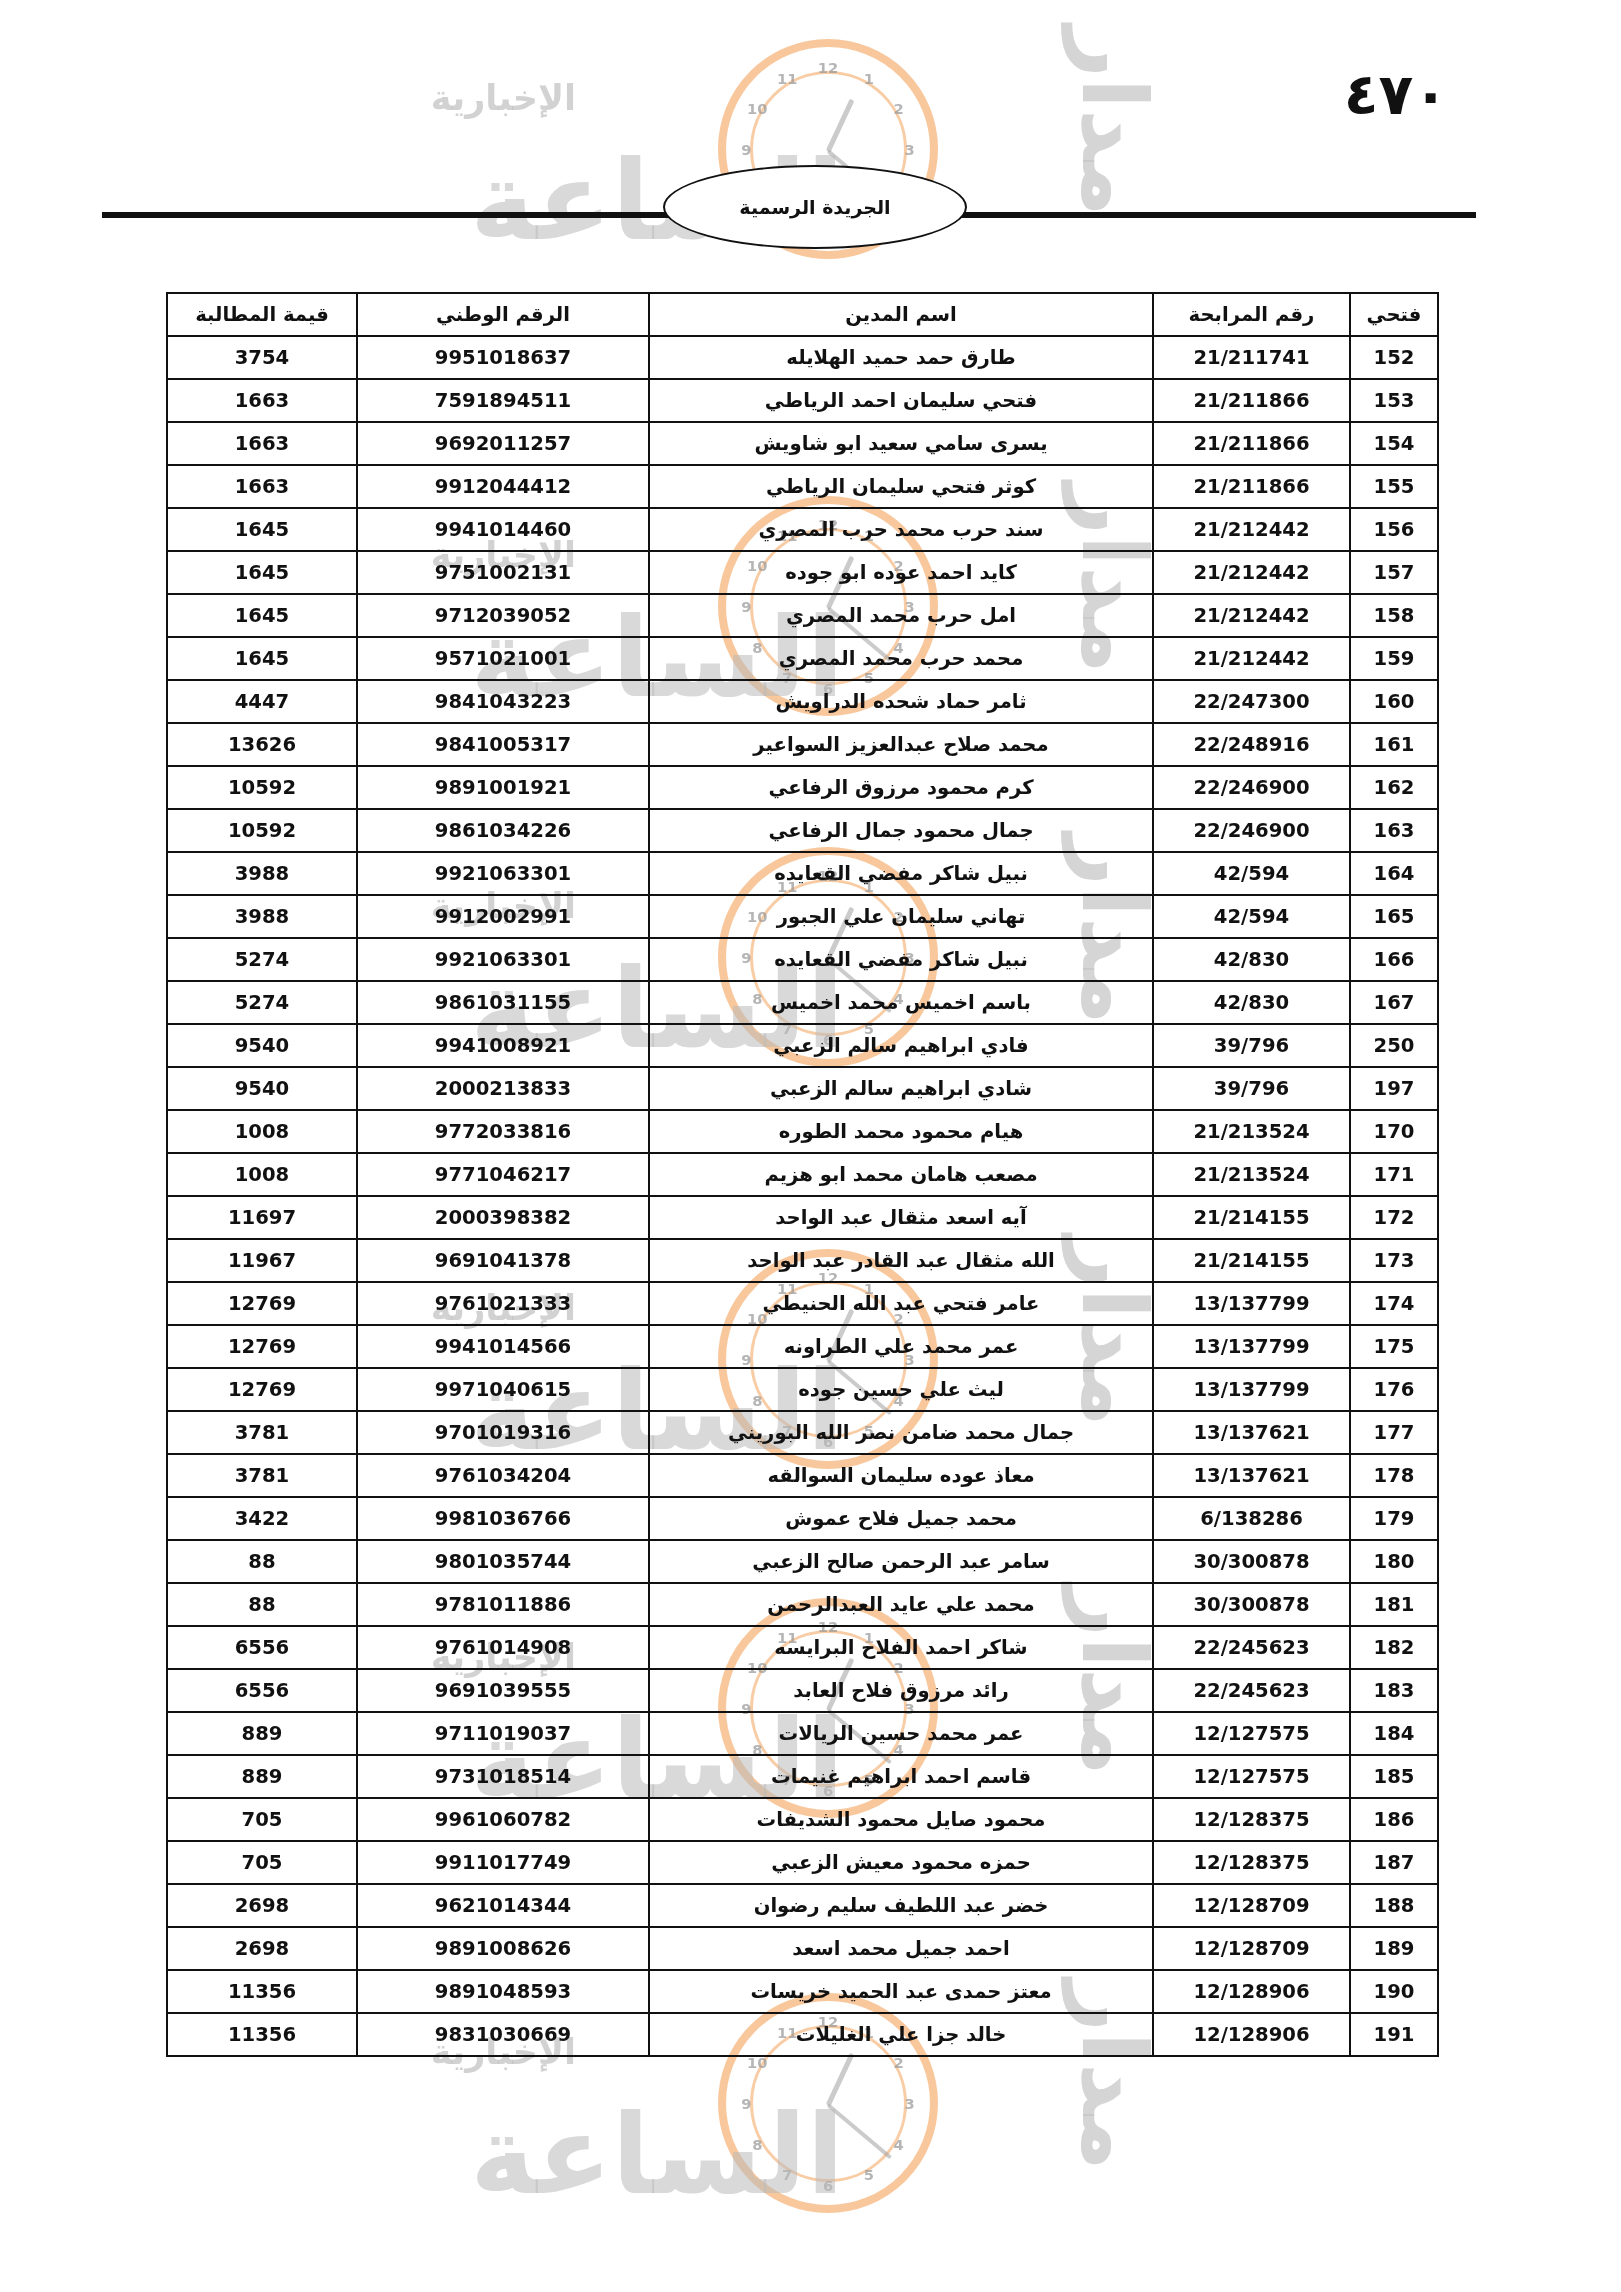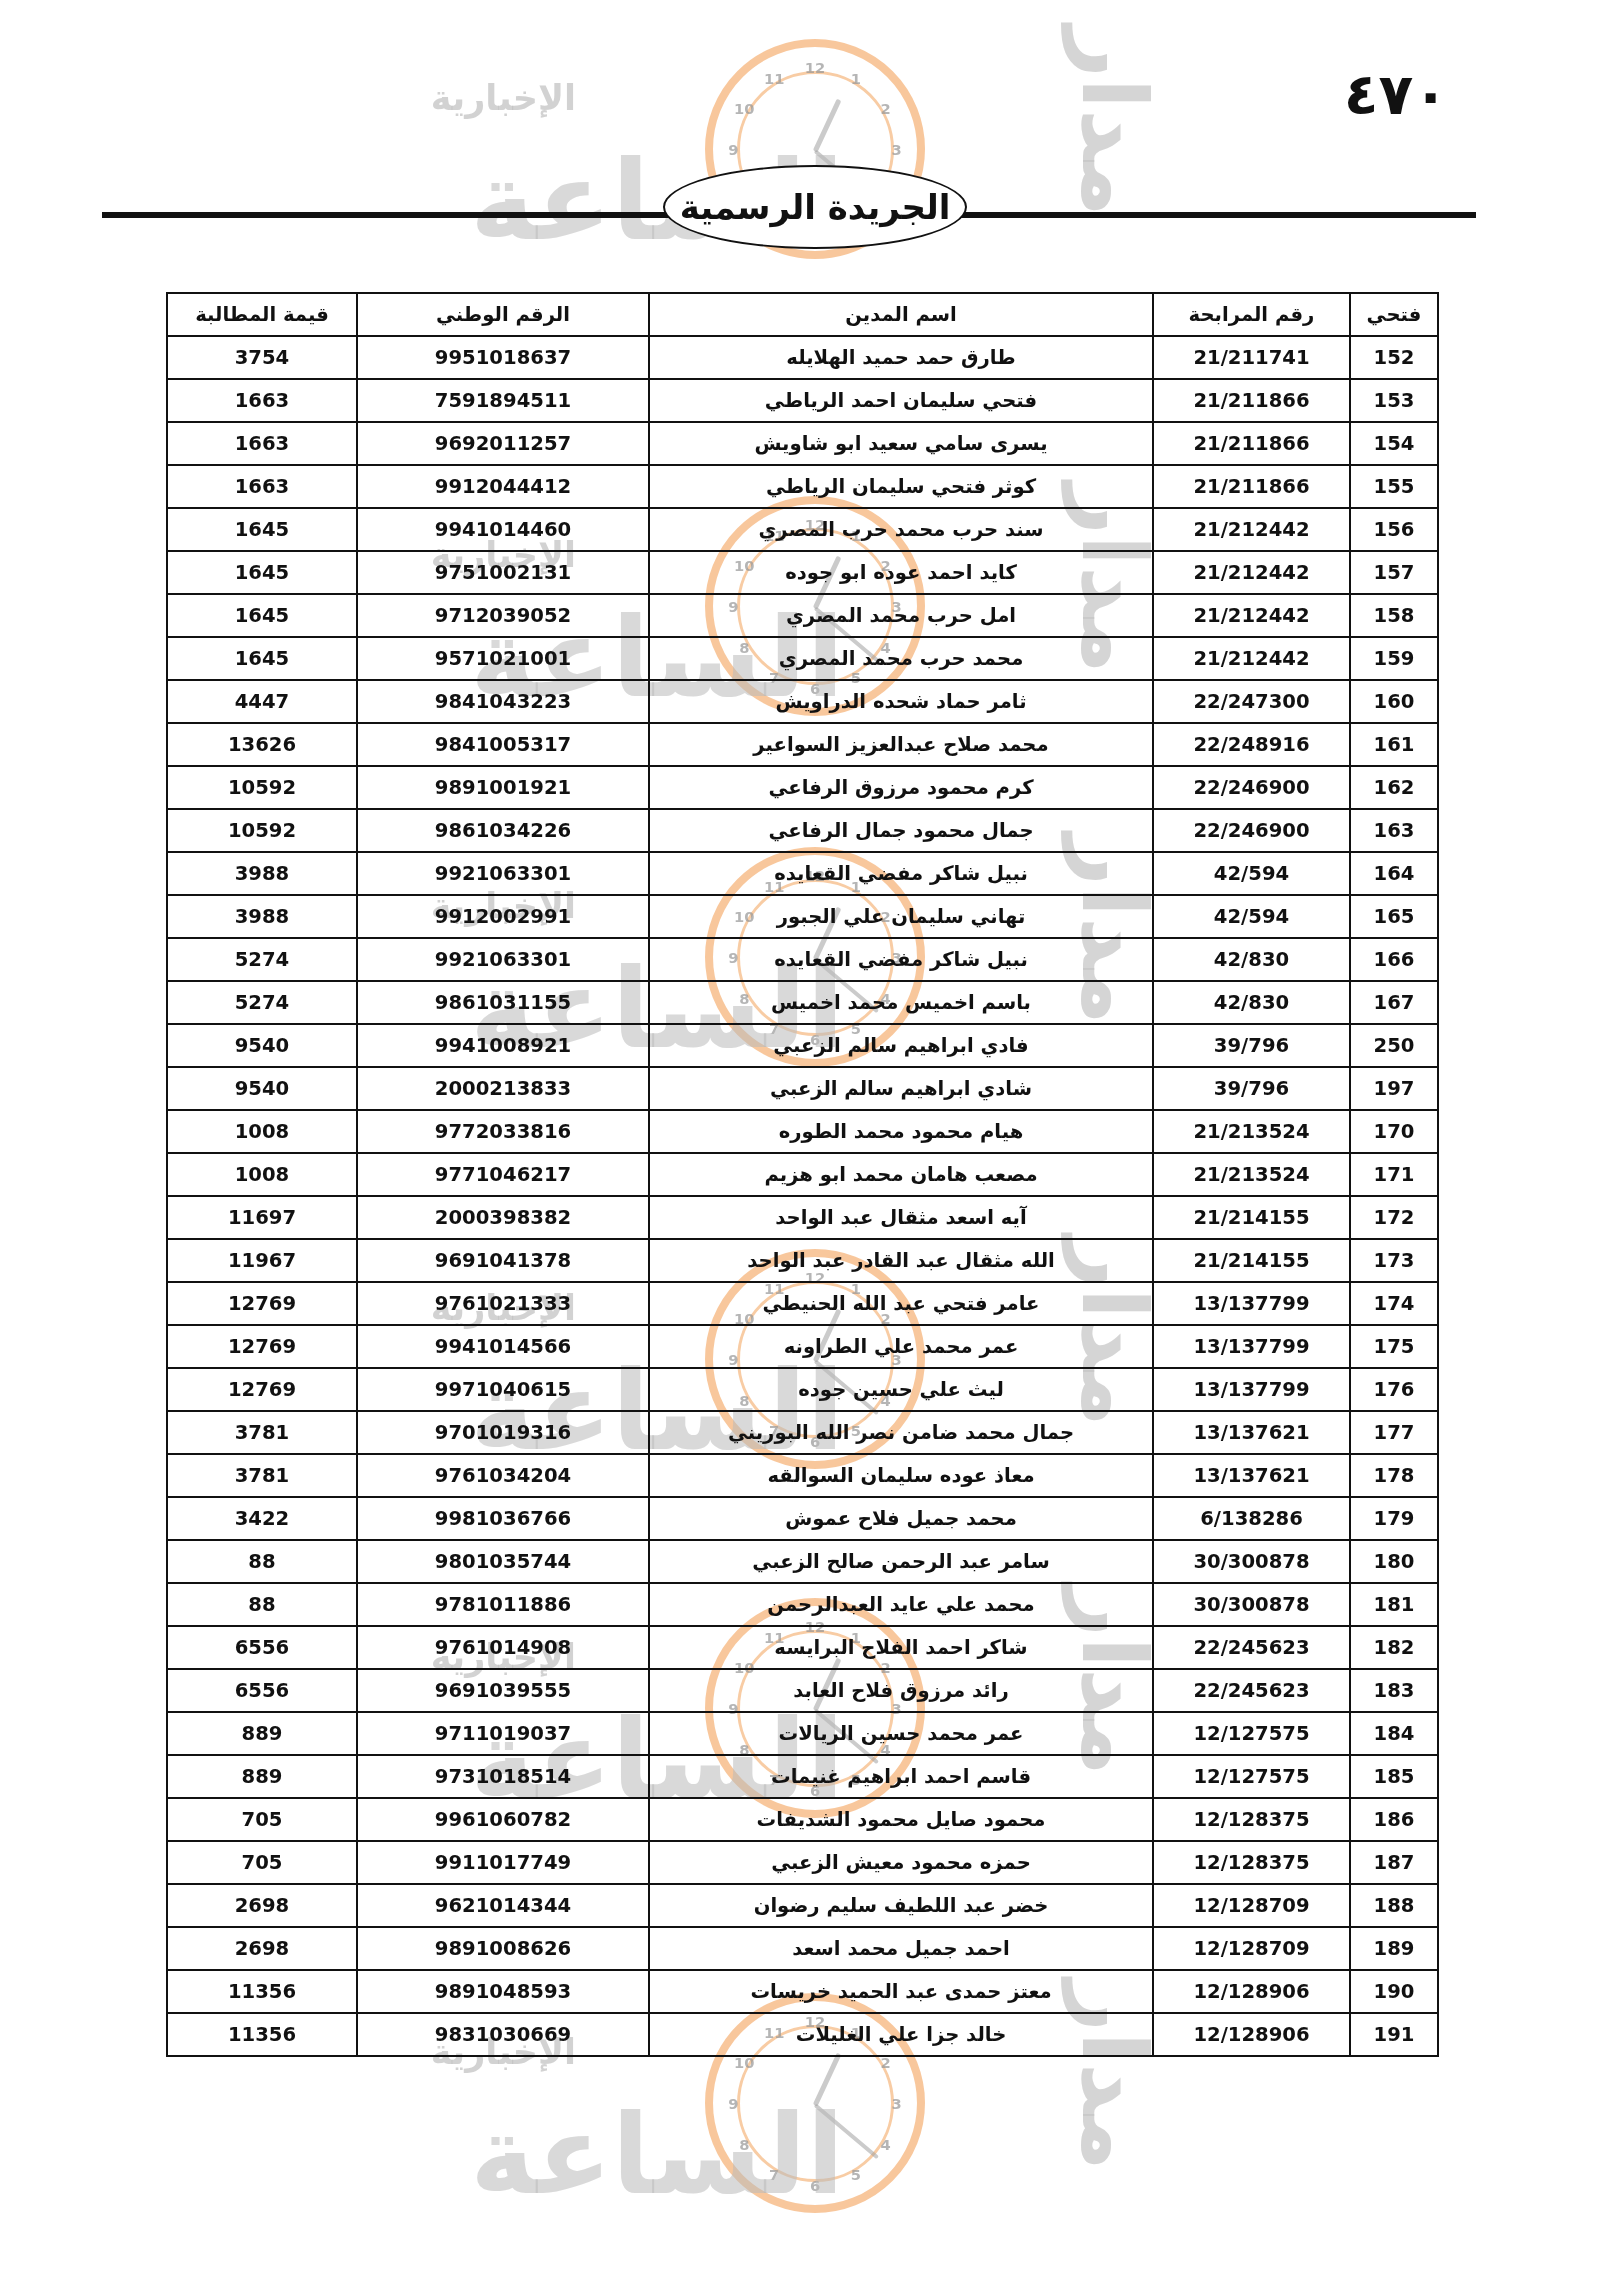--- a/index.html
+++ b/index.html
@@ -1,21 +1,21 @@
 <!DOCTYPE html>
 <html dir="rtl" lang="ar"><head>
 <meta charset="utf-8">
 <style>
   * { margin:0; padding:0; box-sizing:border-box; }
   html,body { width:1621px; height:2293px; background:#ffffff; overflow:hidden;
               font-family:"DejaVu Sans", sans-serif; position:relative; }
 
   
   .wm { position:absolute; left:421px; width:804px; height:372px; pointer-events:none; z-index:0; }
-  .wm-ring { position:absolute; left:284px; top:39px; width:220px; height:220px;
+  .wm-ring { position:absolute; left:297px; top:39px; width:220px; height:220px;
              border:8.8px solid rgba(242,153,74,.55); border-radius:50%; }
   .wm-ring::before { content:""; position:absolute; inset:23.5px;
                      border:3.9px solid rgba(242,153,74,.5); border-radius:50%; }
   .clock-num { position:absolute; transform:translate(-50%,-50%); font-size:14.7px;
                color:rgba(150,150,150,.7); font-weight:bold; }
   .wm-hand { position:absolute; left:50%; top:50%; background:rgba(160,160,160,.55);
              transform-origin:0 50%; border-radius:2px; }
   .wm-hand.hour   { width:57px; height:4.9px; transform:rotate(-65deg); }
   .wm-hand.minute { width:82px; height:3.9px; transform:rotate(40deg); }
   .wm-madar { position:absolute; left:598px; top:69px; font-size:90px; font-weight:bold;
@@ -26,21 +26,21 @@
                  color:rgba(180,180,180,.6); }
 
   
   .page-number { position:absolute; top:61px; right:173px; font-size:57px; font-weight:bold;
                  color:#111; z-index:3; letter-spacing:3.9px; }
   .header-rule { position:absolute; top:212px; left:102px; width:1374px; height:5.9px;
                  background:#111; z-index:1; }
   .header-oval { position:absolute; top:165px; left:663px; width:304px; height:84px;
                  background:#ffffff; border:2.9px solid #111; border-radius:50%;
                  display:flex; align-items:center; justify-content:center; z-index:2; }
-  .header-oval span { font-size:34px; font-weight:bold; color:#111; }
+  .header-oval span { font-size:19px; font-weight:bold; color:#111; }
 
   
   table.debtors { position:absolute; top:292px; right:182px; width:1271px;
                   border-collapse:collapse; z-index:1; table-layout:fixed;
                   background:transparent; }
   table.debtors th, table.debtors td {
       border:2px solid #111; height:43px; text-align:center; vertical-align:middle;
       font-weight:bold; font-size:19.6px; color:#111; padding:0 3.9px; overflow:hidden;
       background:transparent; }
   col.c-no       { width:88px;  }

